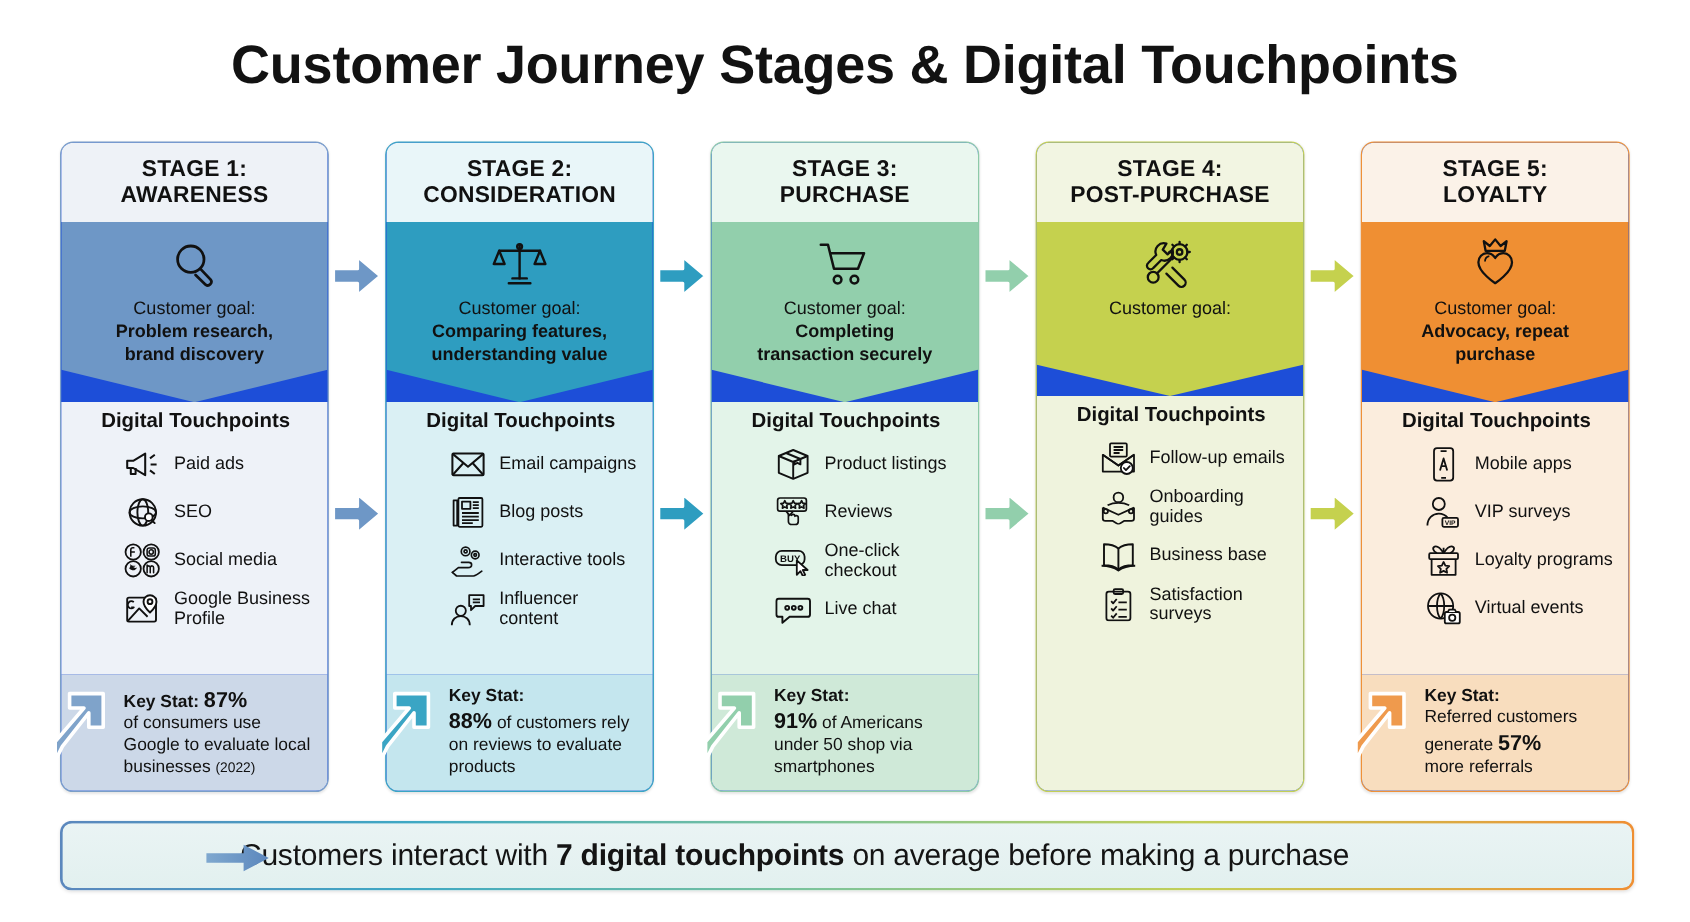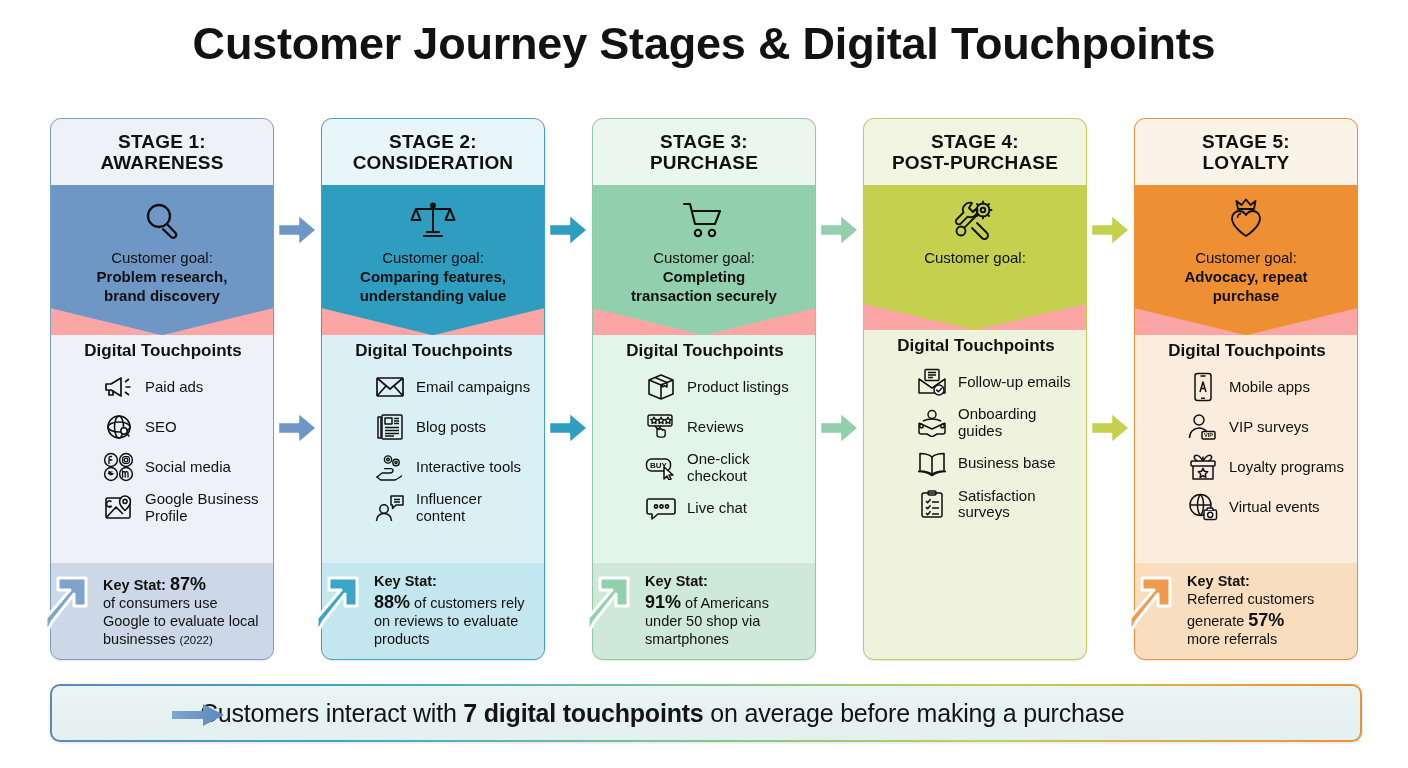--- a/index.html
+++ b/index.html
@@ -6,21 +6,21 @@
   html, body {
     width: 1408px; height: 768px;
     background: #ffffff;
     font-family: "Liberation Sans", sans-serif;
     overflow: hidden;
   }
   .page { position: relative; width: 1408px; height: 768px; }
 
   
   .title {
-    position: absolute; top: 18px; left: 0; width: 1408px;
+    position: absolute; top: 28px; left: 0; width: 1408px;
     text-align: center;
     font-size: 45px; font-weight: bold; color: #121212;
     letter-spacing: -0.2px;
     font-stretch: condensed;
   }
 
   
   .columns {
     position: absolute; top: 118px; left: 50px;
     width: 1312px; height: 542px;
@@ -32,21 +32,21 @@
     margin-right: 47px;
   }
   .colwrap:last-child { margin-right: 0; }
 
   .card {
     position: relative;
     width: 224px; height: 542px;
     border-radius: 11px;
     border: 1.5px solid #b9c6d8;
     overflow: hidden;
-    background: #fca5a5;
+    background: #1d4ed8;
     display: flex; flex-direction: column;
     box-shadow: 0 1px 2px rgba(0,0,0,0.10);
   }
 
   
   .card-head {
     height: 66px;
     display: flex; align-items: center; justify-content: center;
     text-align: center;
     font-size: 19px; font-weight: bold; color: #111;

